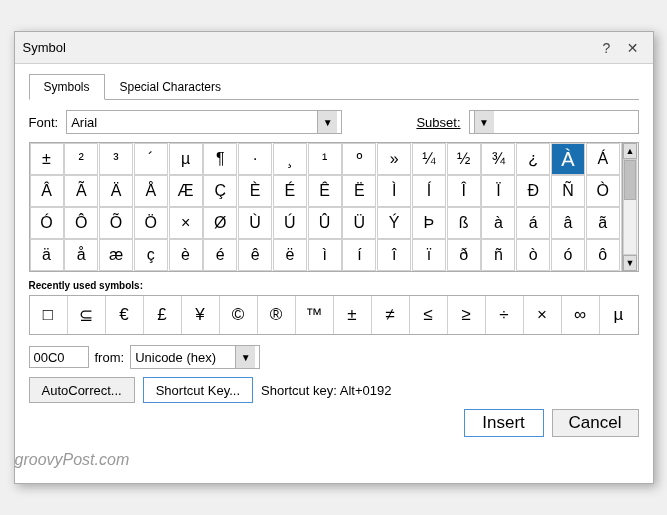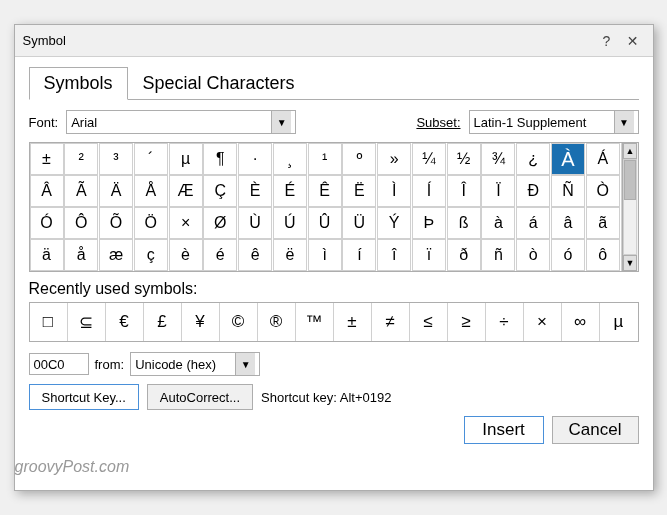--- a/index.html
+++ b/index.html
@@ -49,21 +49,21 @@
     .dialog-body { padding: 10px 14px 10px 14px; }
 
     .tabs {
       display: flex;
       border-bottom: 1px solid #adadad;
       margin-bottom: 10px;
     }
     .tab {
       padding: 5px 14px;
       cursor: pointer;
-      font-size: 18px;
+      font-size: 12px;
       border: 1px solid transparent;
       margin-bottom: -1px;
       background: transparent;
     }
     .tab.active {
       border: 1px solid #adadad;
       border-bottom: 1px solid #ffffff;
       background: #ffffff;
     }
 
@@ -75,21 +75,21 @@
     .combo {
       border: 1px solid #adadad;
       background: white;
       height: 24px;
       display: flex;
       align-items: center;
       padding: 0 4px;
       cursor: pointer;
       position: relative;
     }
-    .combo-font { width: 230px; justify-content: space-between; }
+    .combo-font { width: 276px; justify-content: space-between; }
     .combo-subset { width: 170px; }
     .combo-from { width: 130px; }
     .combo-text { flex: 1; font-size: 13px; }
     .combo-arrow {
       width: 20px; height: 100%;
       background: #e0e0e0;
       border-left: 1px solid #adadad;
       display: flex; align-items: center; justify-content: center;
       font-size: 10px;
     }
@@ -138,21 +138,21 @@
       border: 1px solid #d0d0d0;
       position: relative;
     }
     .scroll-thumb {
       width: 12px; height: 40px;
       background: #c0c0c0;
       border: 1px solid #adadad;
       position: absolute; top: 0; left: 0;
     }
 
-    .recently-used-label { font-size: 16px; margin-bottom: 4px; color: #000; }
+    .recently-used-label { font-size: 10px; margin-bottom: 4px; color: #000; font-weight: bold; }
     .recent-grid {
       display: flex;
       border: 1px solid #adadad;
       margin-bottom: 10px;
     }
     .recent-cell {
       width: 38px; height: 38px;
       border-right: 1px solid #d0d0d0;
       display: flex; align-items: center; justify-content: center;
       font-size: 17px;
@@ -245,21 +245,20 @@
 
     <div class="row">
       <span class="label">Font:</span>
       <div class="combo combo-font">
         <span class="combo-text">Arial</span>
         <span class="combo-arrow">▼</span>
       </div>
       <span style="flex:1"></span>
       <span class="label"><span>Subset:</span></span>
       <div class="combo combo-subset">
-        <span class="combo-text">Latin-1 Supplement</span>
         <span class="combo-arrow">▼</span>
       </div>
     </div>
 
     <div class="symbol-grid-wrapper">
       <div class="symbol-grid" id="symbol-grid" style="margin-right:16px;">
           <div class="sym-cell">±</div>
           <div class="sym-cell">²</div>
           <div class="sym-cell">³</div>
           <div class="sym-cell">´</div>
@@ -362,22 +361,22 @@
         <input class="charcode-input" type="text" value="00C0" style="">
         <span class="from-label">from:</span>
         <div class="combo combo-from">
           <span class="combo-text">Unicode (hex)</span>
           <span class="combo-arrow">▼</span>
         </div>
       </div>
     </div>
 
     <div class="btn-row">
+      <button class="btn">AutoCorrect...</button>
       <button class="btn btn-primary">Shortcut Key...</button>
-      <button class="btn">AutoCorrect...</button>
       <span class="shortcut-text">Shortcut key: Alt+0192</span>
     </div>
 
     <div class="bottom-row">
       <button class="btn-large btn-insert">Insert</button>
       <button class="btn-large">Cancel</button>
     </div>
   </div>
 
   <div class="watermark">groovyPost.com</div>

